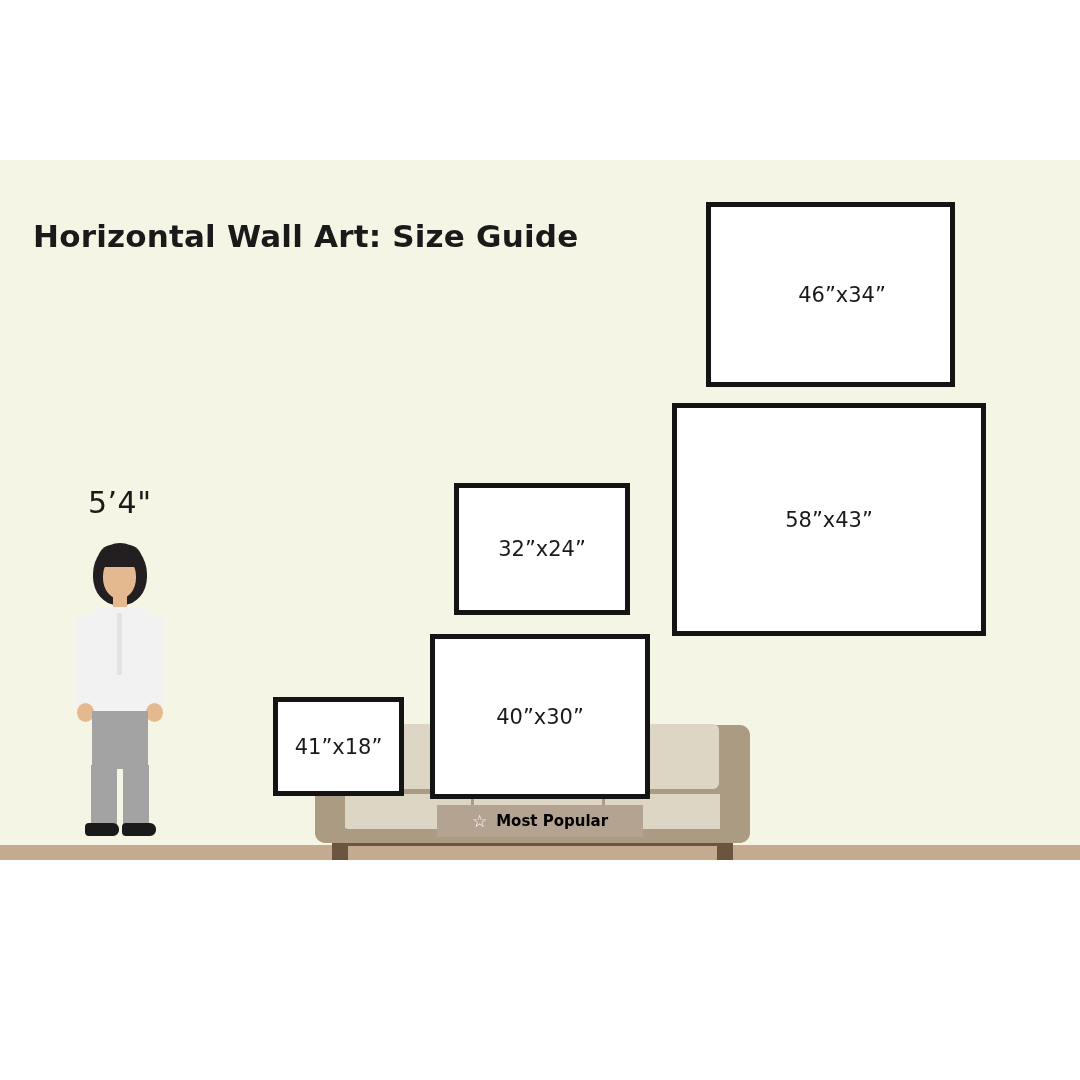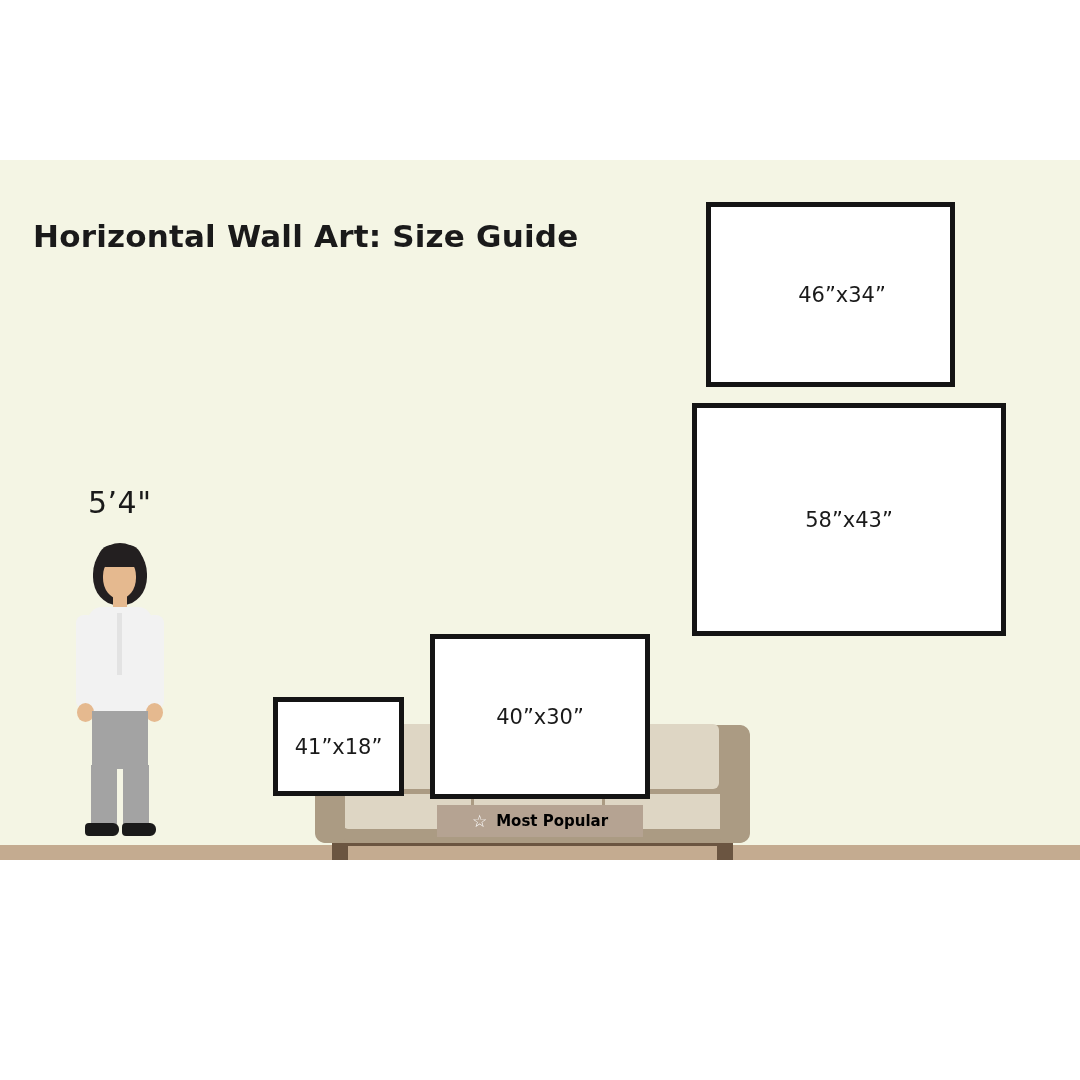--- a/index.html
+++ b/index.html
@@ -189,30 +189,33 @@
       <div class="cushion-seat" style="left:290px; top:89px; width:128px; height:35px; border-radius:5px;"></div>
 
       <div class="sofa-arm-l" style="left:0px; top:20px; width:30px; height:118px; border-radius:10px 4px 4px 10px;"></div>
       <div class="sofa-arm-r" style="left:405px; top:20px; width:30px; height:118px; border-radius:4px 10px 10px 4px;"></div>
     </div>
 
     <div class="frame" style="left:273px; top:537px; width:131px; height:99px;">
       <span class="label">41”x18”</span>
     </div>
 
+    <div class="frame" style="left:454px; top:323px; width:176px; height:132px;">
+      <span class="label">32”x24”</span>
+    </div>
 
     <div class="frame" style="left:430px; top:474px; width:220px; height:165px;">
       <span class="label">40”x30”</span>
     </div>
 
     <div class="frame" style="left:706px; top:42px; width:249px; height:185px;padding-left:23px;">
       <span class="label">46”x34”</span>
     </div>
 
-    <div class="frame" style="left:692px; top:243px; width:314px; height:233px;">
+    <div class="frame" style="left:672px; top:243px; width:314px; height:233px;">
       <span class="label">58”x43”</span>
     </div>
 
     <div class="badge" style="left:437px; top:645px; width:206px; height:32px;">
       <span class="star">☆</span>
       <span class="badge-text">Most Popular</span>
     </div>
 
   </div>
 </div>

